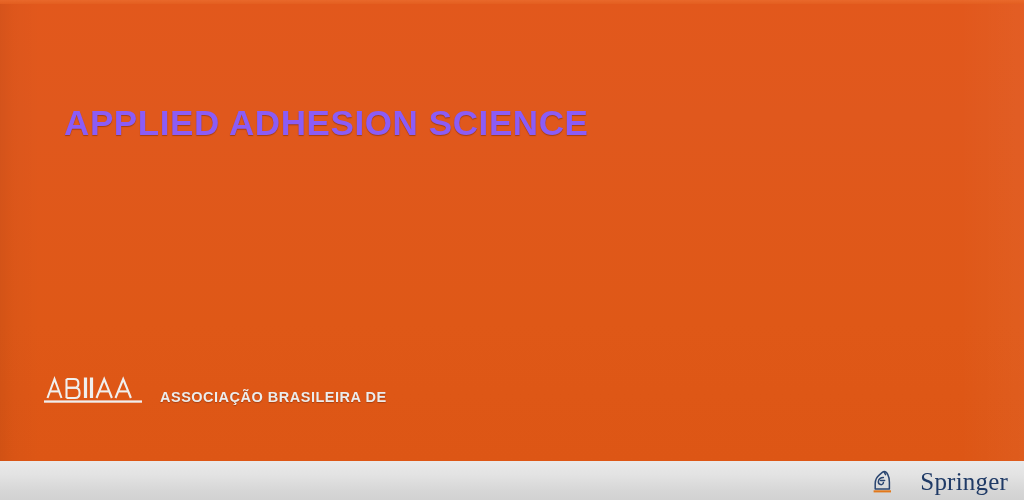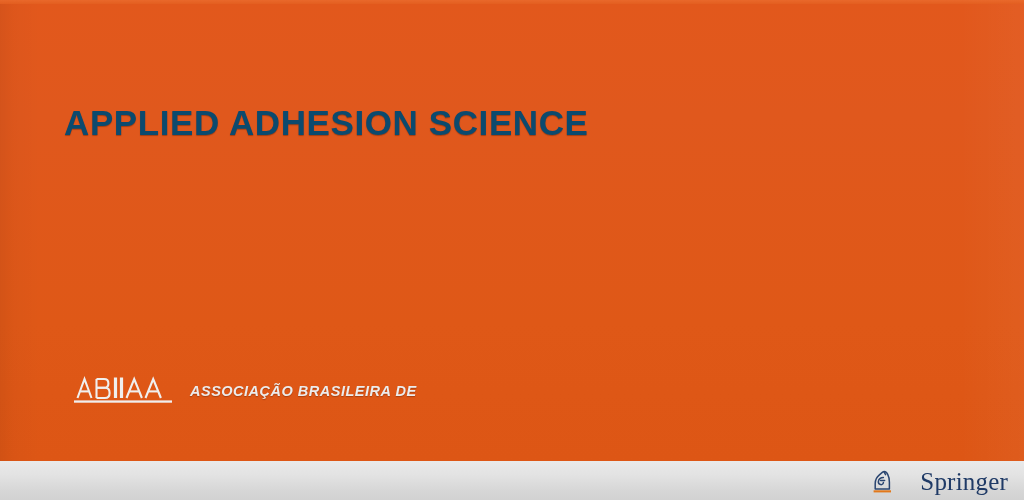--- a/index.html
+++ b/index.html
@@ -51,33 +51,32 @@
   }
 
   
   .title {
     position: absolute;
     left: 64px;
     top: 103px;
     font-size: 35px;
     font-weight: bold;
     letter-spacing: 0.6px;
-    color: #0c4a6e;
+    color: #8b5cf6;
     white-space: nowrap;
     text-shadow: 0 1px 1px rgba(90,30,5,0.45);
   }
 
   
   .brand {
     position: absolute;
-    left: 74px;
+    left: 44px;
     top: 370px;
     display: flex;
-    align-items: center;
-    font-style: italic;
+    align-items: flex-end;
   }
 
   .brand-mark {
     width: 98px;
     height: 34px;
     flex: 0 0 auto;
     margin-top: 3px;
   }
 
   .brand-text {

